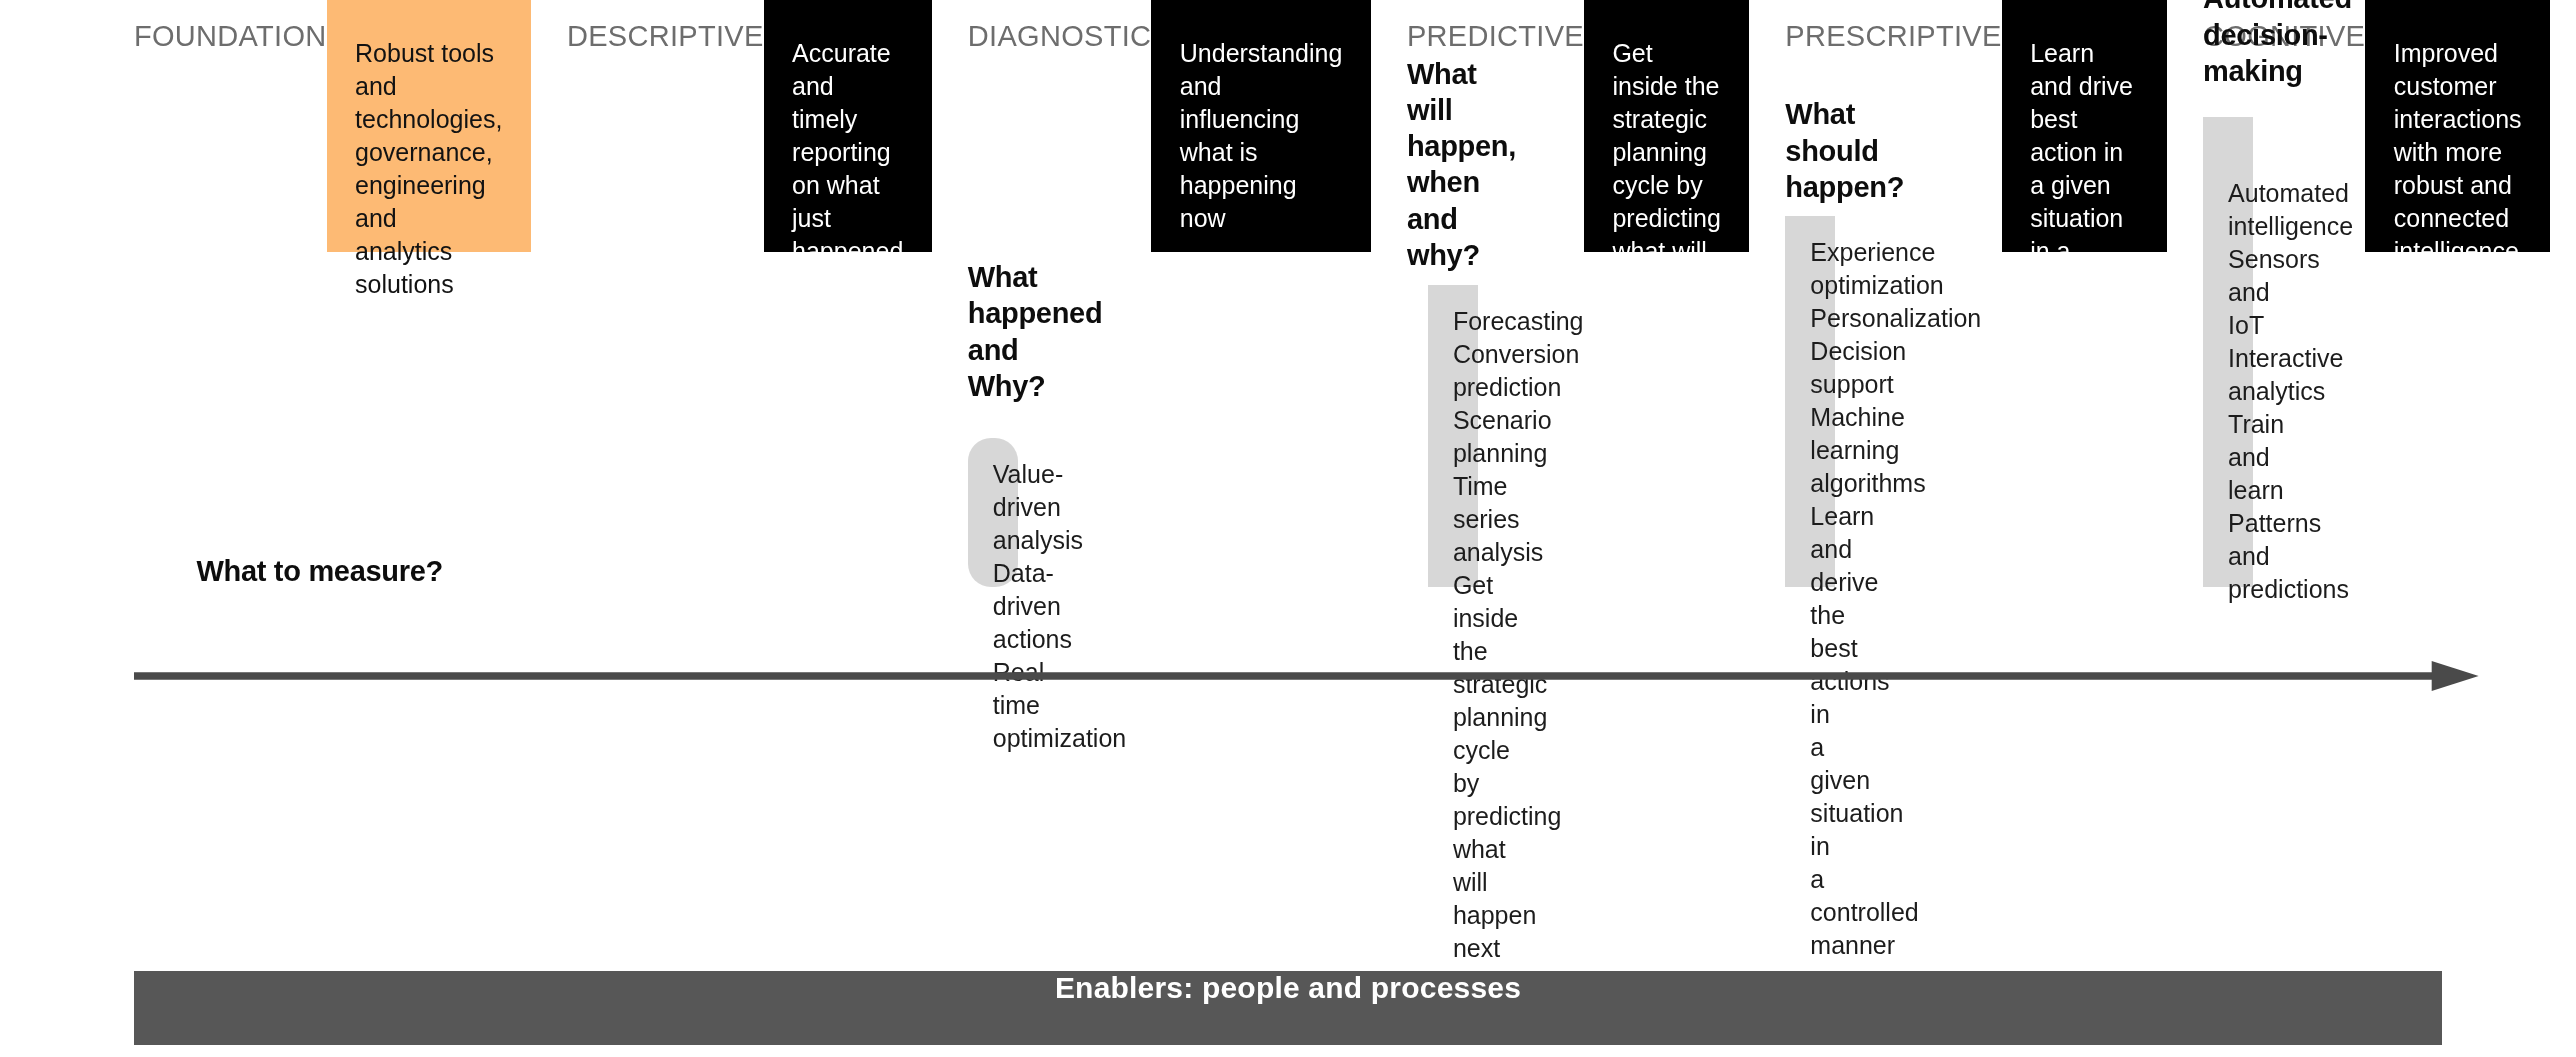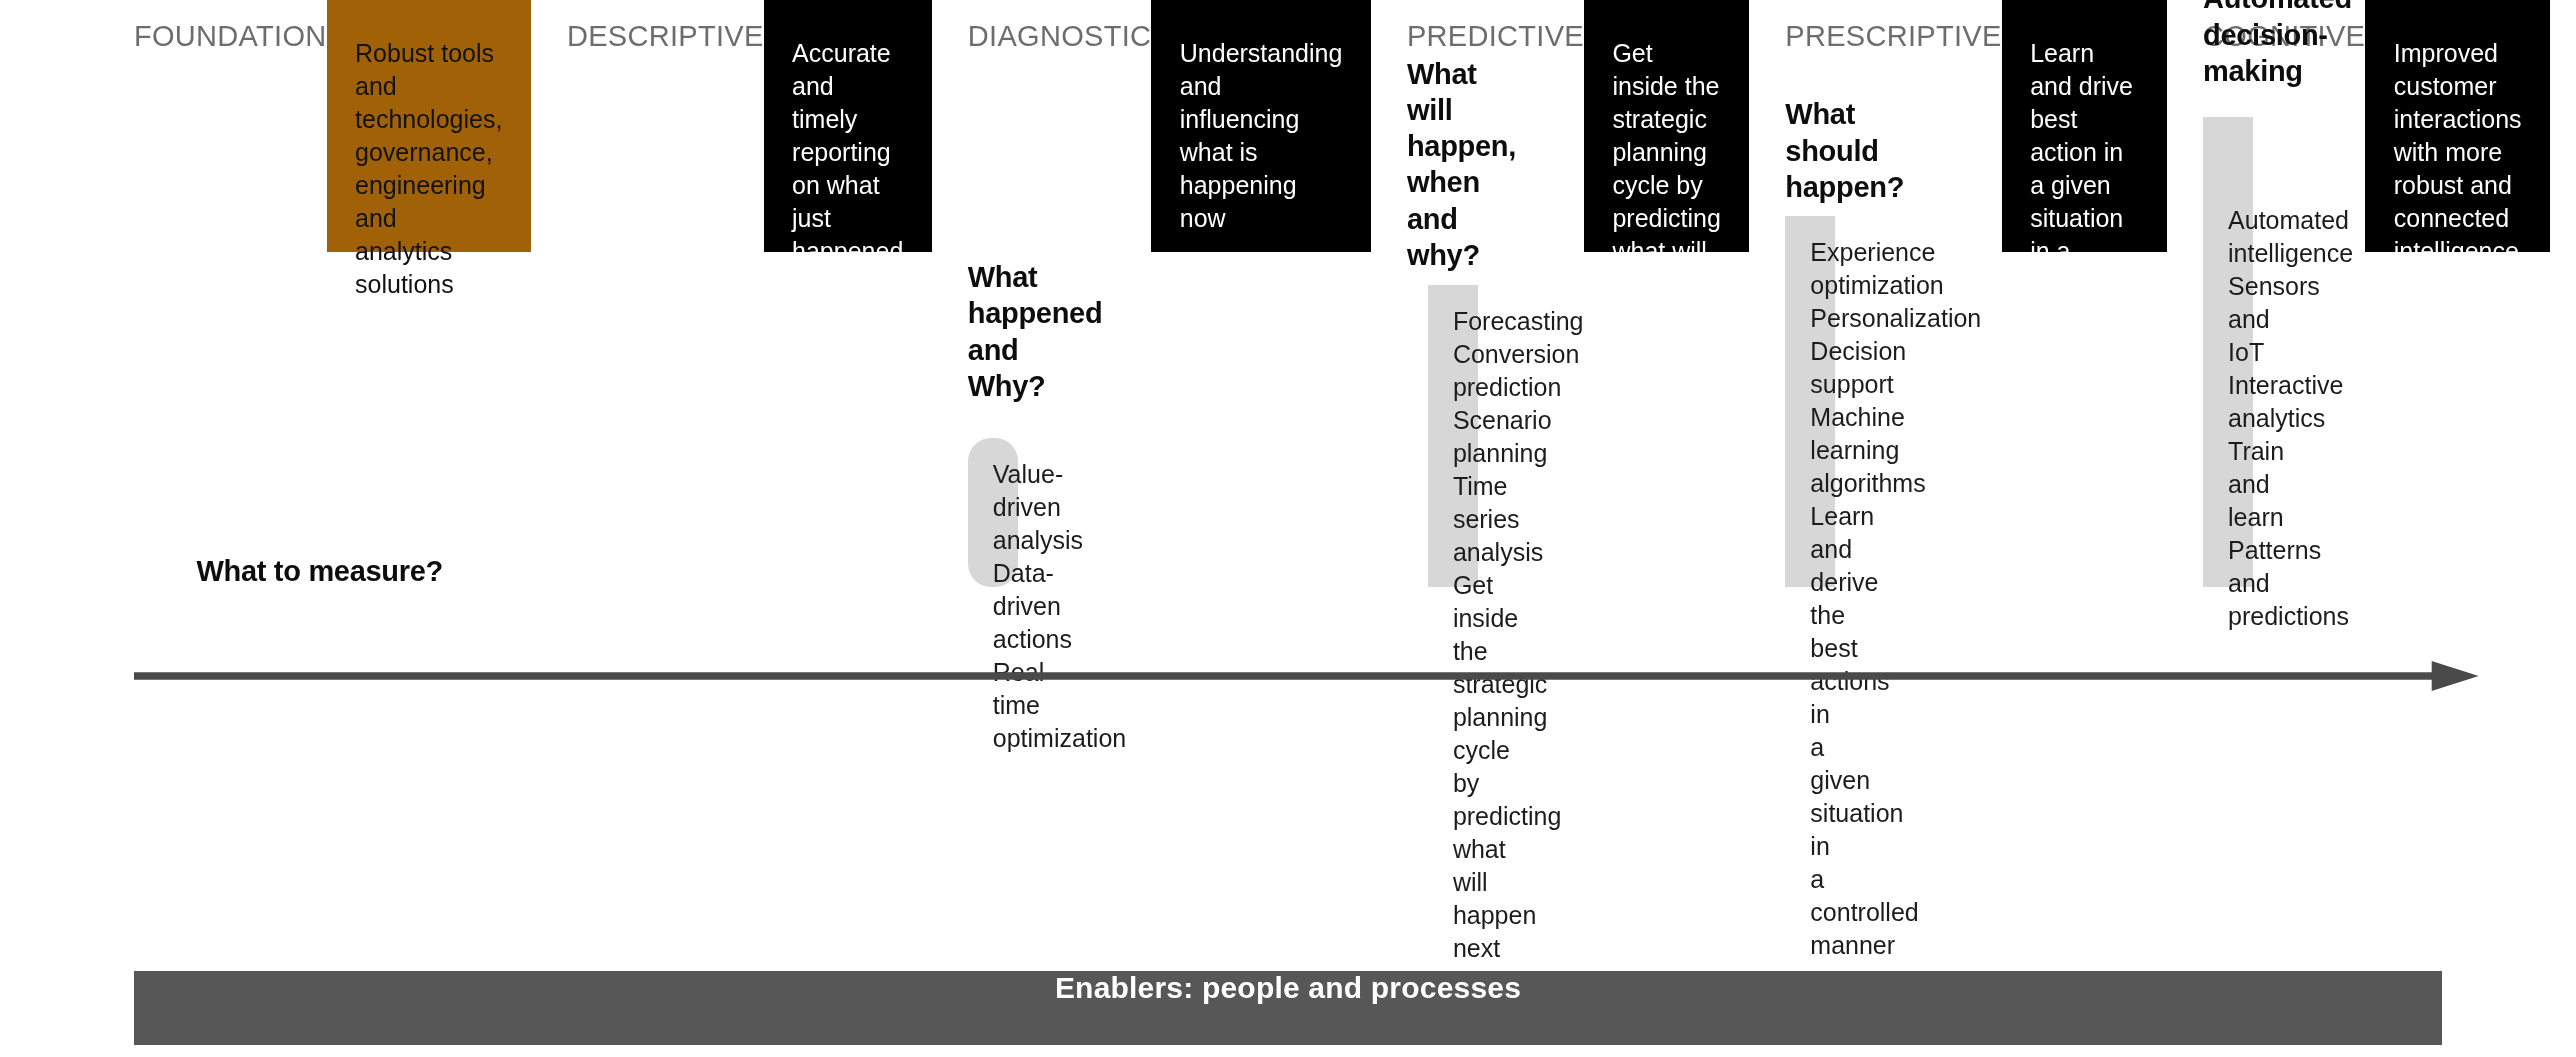--- a/index.html
+++ b/index.html
@@ -96,21 +96,21 @@
   .axis-gap { height: 40px; }
 
   
   .outcome-card {
     height: 252px;
     box-sizing: border-box;
     padding: 37px 28.5px 0 28.5px;
     background: #000000;
   }
   .outcome-card.is-foundation {
-    background: #a16207;
+    background: #fdba74;
   }
   .outcome-text {
     font-size: 25px;
     line-height: 1.32;
     color: #ffffff;
     white-space: pre-line;
   }
   .outcome-card.is-foundation .outcome-text {
     color: #121212;
   }
@@ -261,21 +261,21 @@
 best action in a given
 situation in a controlled
 manner</div>
       </div>
     </div>
 
     <div class="stage-column">
       <div class="stage-upper">
         <div class="stage-question" style="bottom:498px;">Automated
 decision-making</div>
-        <div class="capability-card" style="height:470px; padding-top:87px;">
+        <div class="capability-card" style="height:470px; padding-top:60px;">
           <ul class="capability-list">
             <li>Automated intelligence</li>
             <li>Sensors and IoT</li>
             <li>Interactive analytics</li>
             <li>Train and learn</li>
             <li>Patterns and predictions</li>
           </ul>
         </div>
       </div>
       <div class="stage-label">COGNITIVE</div>

